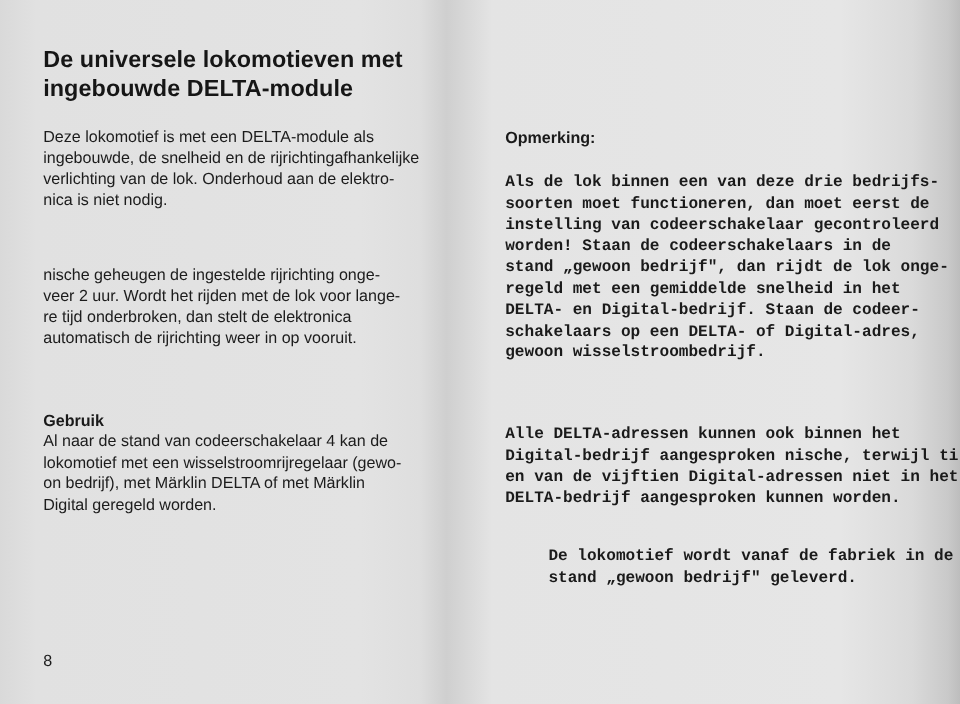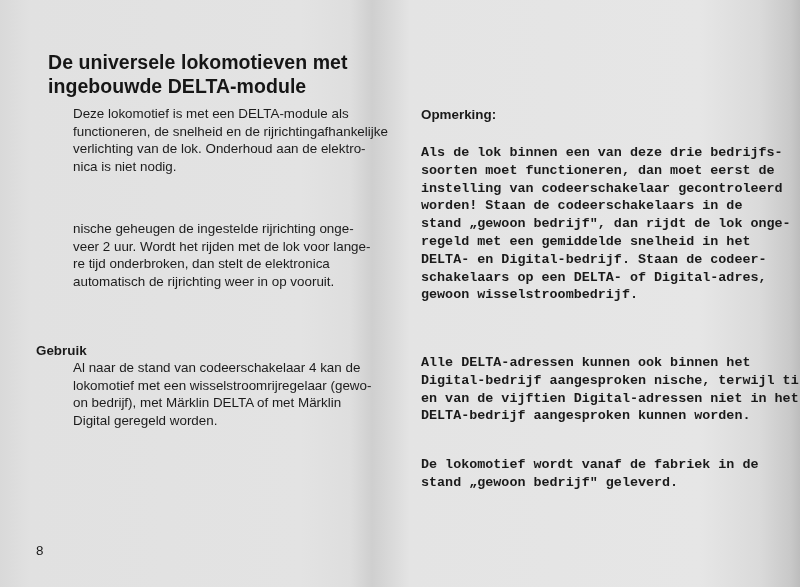--- a/index.html
+++ b/index.html
@@ -27,38 +27,38 @@
       top: 0;
       height: 587px;
     }
     .page-left { left: 0; width: 400px; }
     .page-right { left: 400px; width: 400px; }
 
     .title {
       position: absolute;
       left: 36px;
       top: 38px;
-      margin: 12px;
+      margin: 0;
       font-size: 19.5px;
       line-height: 24px;
       font-weight: bold;
       color: #161616;
       letter-spacing: 0.05px;
     }
     .title span { display: block; white-space: nowrap; }
 
     .para {
       position: absolute;
       left: 36px;
       margin: 0;
       font-size: 13.4px;
       line-height: 17.5px;
       color: #1c1c1c;
     }
-    .para span { display: block; white-space: nowrap; margin-left: 37px; }
+    .para span { display: block; white-space: nowrap; }
 
     .heading {
       position: absolute;
       left: 36px;
       margin: 0;
       font-size: 13.4px;
       line-height: 17.5px;
       font-weight: bold;
       color: #1a1a1a;
     }
@@ -88,21 +88,21 @@
 <div class="spread">
 
   <div class="page page-left">
     <h1 class="title">
       <span>De universele lokomotieven met</span>
       <span>ingebouwde DELTA-module</span>
     </h1>
 
     <p class="para" style="top:105px;">
       <span>Deze lokomotief is met een DELTA-module als</span>
-      <span>functioneren, de snelheid en de rijrichtingafhankelijke</span>
+      <span>ingebouwde, de snelheid en de rijrichtingafhankelijke</span>
       <span>verlichting van de lok. Onderhoud aan de elektro-</span>
       <span>nica is niet nodig.</span>
     </p>
 
     <p class="para" style="top:220px;">
       <span>nische geheugen de ingestelde rijrichting onge-</span>
       <span>veer 2 uur. Wordt het rijden met de lok voor lange-</span>
       <span>re tijd onderbroken, dan stelt de elektronica</span>
       <span>automatisch de rijrichting weer in op vooruit.</span>
     </p>
@@ -134,19 +134,19 @@
       <span>gewoon wisselstroombedrijf.</span>
     </p>
 
     <p class="right-para" style="top:354px;">
       <span>Alle DELTA-adressen kunnen ook binnen het</span>
       <span>Digital-bedrijf aangesproken nische, terwijl ti-</span>
       <span>en van de vijftien Digital-adressen niet in het</span>
       <span>DELTA-bedrijf aangesproken kunnen worden.</span>
     </p>
 
-    <p class="right-para" style="top:456px;">
+    <p class="right-para" style="top:456px;margin-left:36px;">
       <span>De lokomotief wordt vanaf de fabriek in de</span>
       <span>stand „gewoon bedrijf" geleverd.</span>
     </p>
   </div>
 
 </div>
 
 </body></html>

